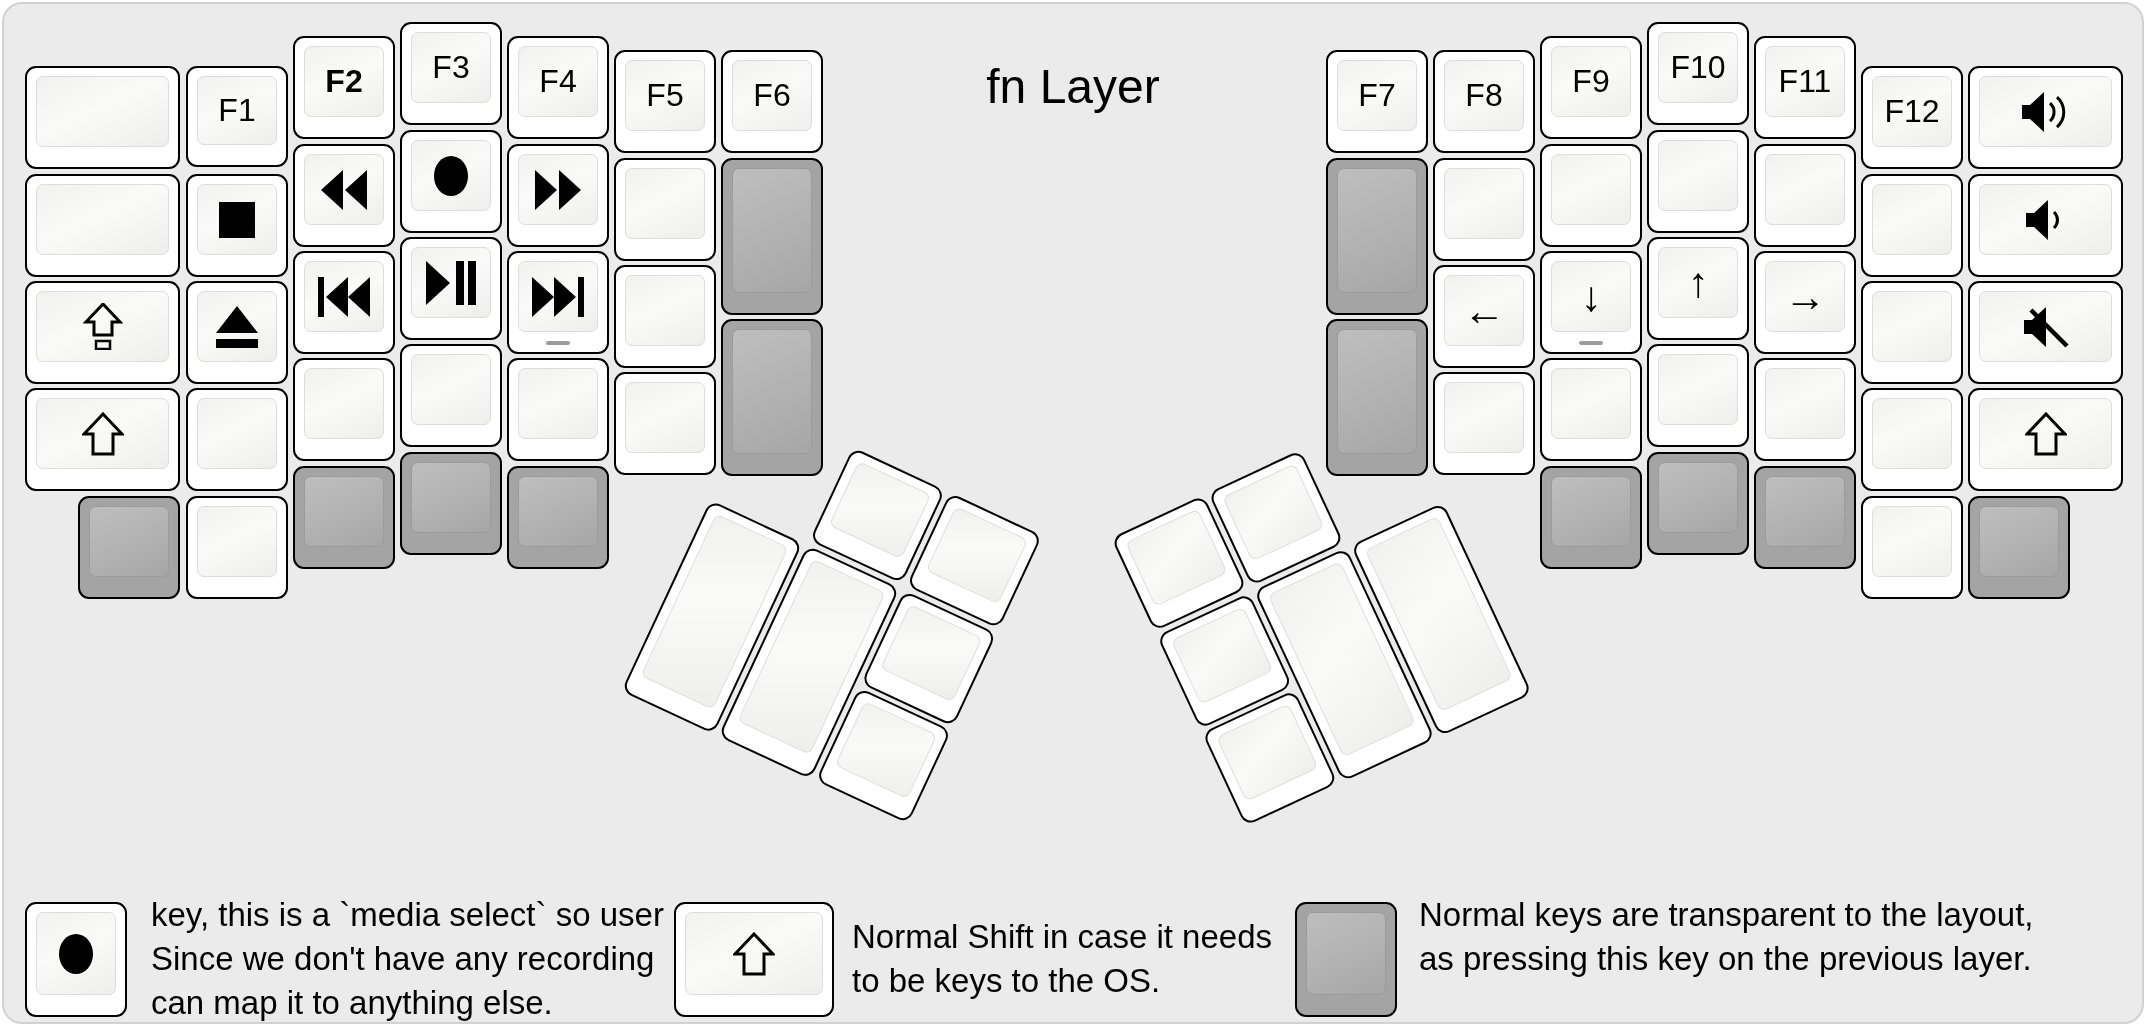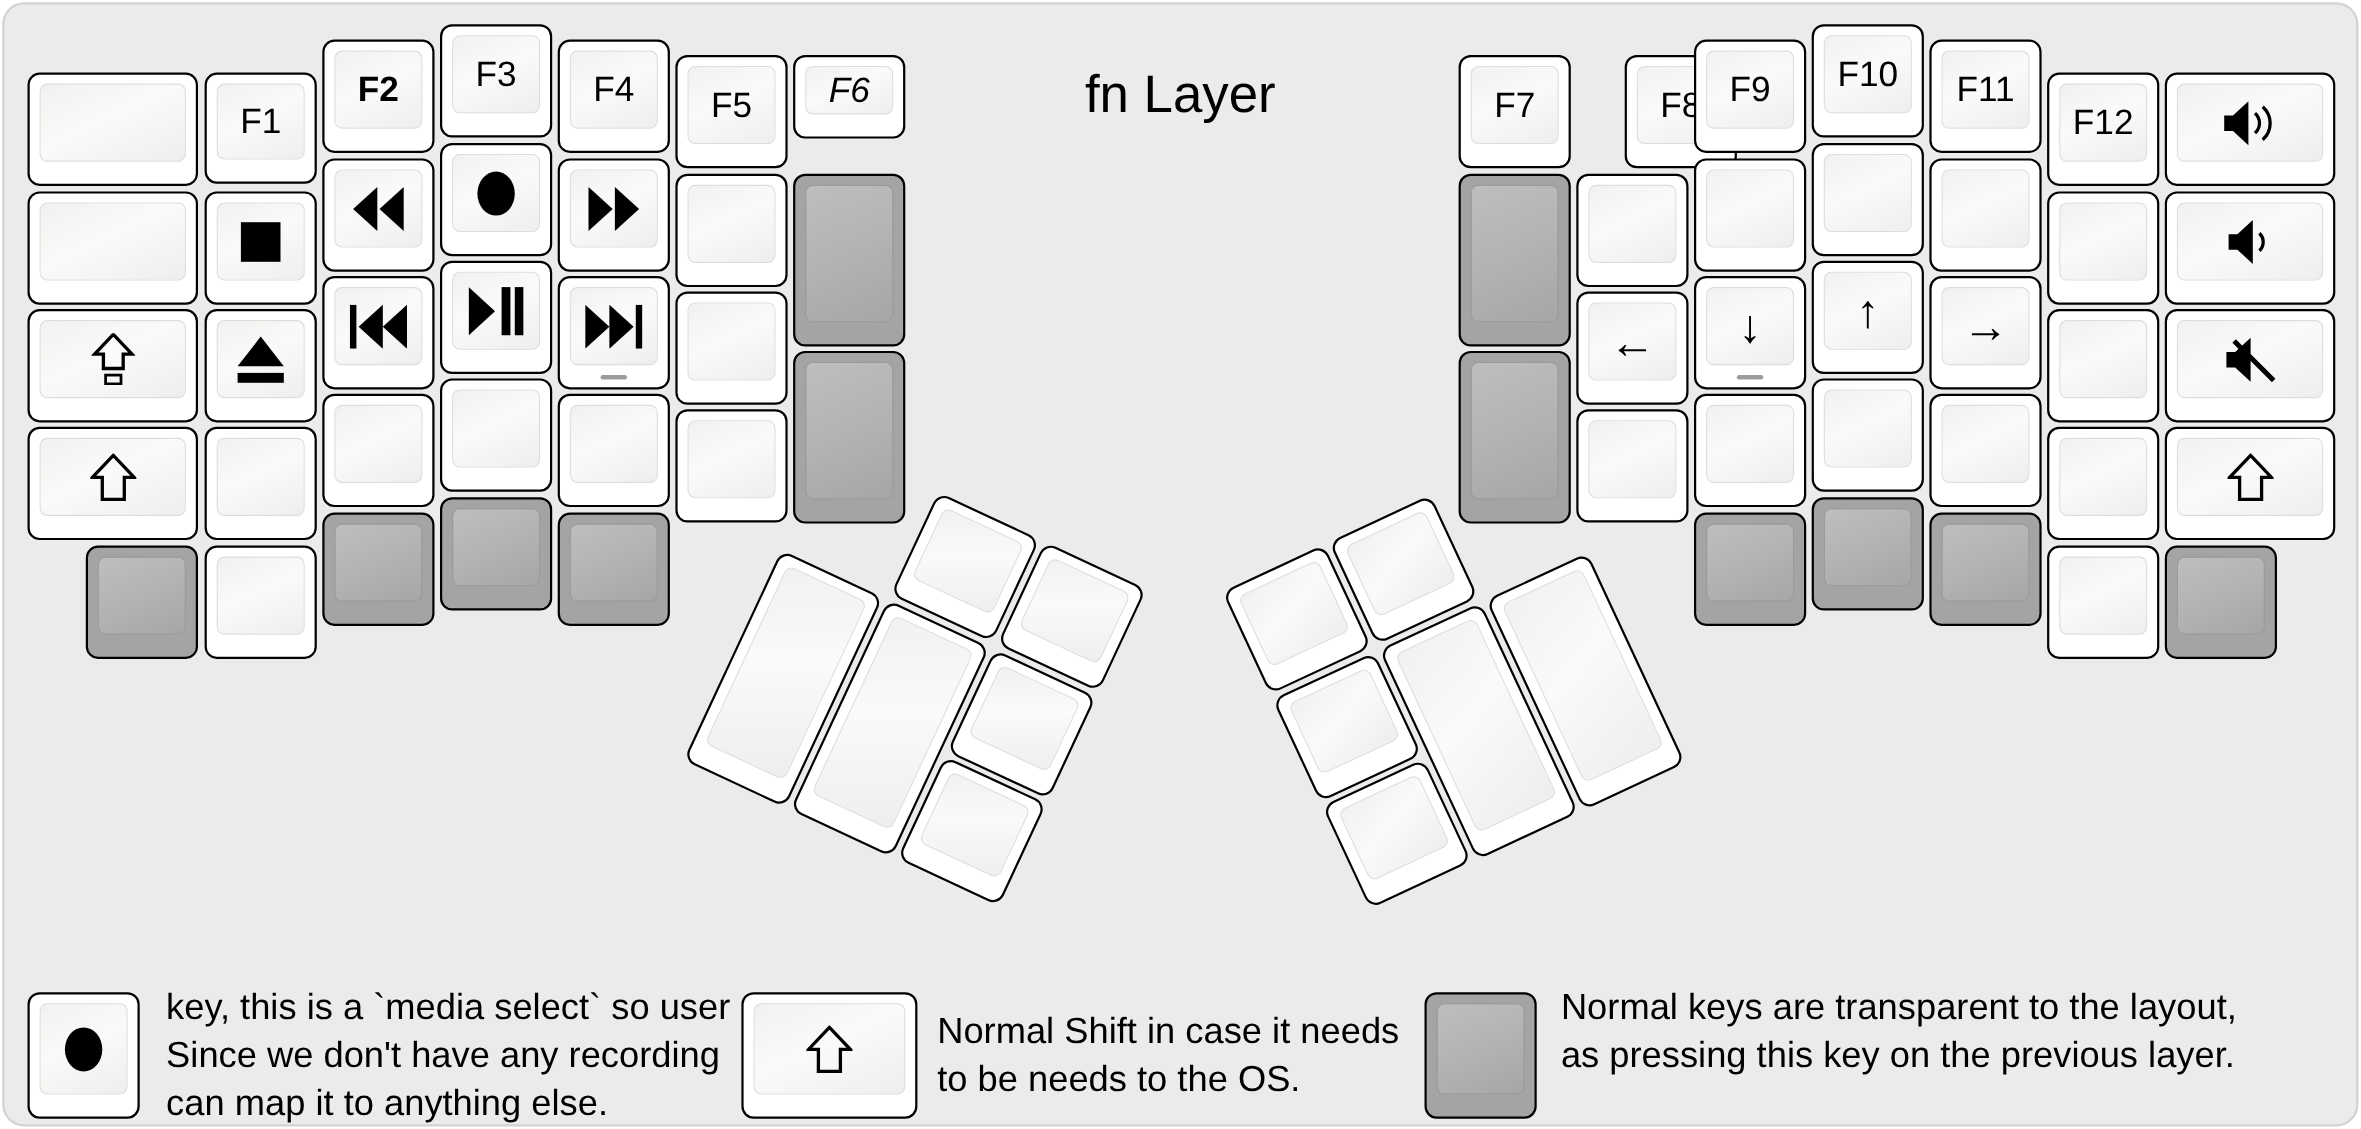--- a/index.html
+++ b/index.html
@@ -193,21 +193,21 @@
       </div>
       <div class="key white" style="left: 610px; top: 154px; width: 102px; height: 103px;">
         <div class="face"></div>
       </div>
       <div class="key white" style="left: 610px; top: 261px; width: 102px; height: 103px;">
         <div class="face"></div>
       </div>
       <div class="key white" style="left: 610px; top: 368px; width: 102px; height: 103px;">
         <div class="face"></div>
       </div>
-      <div class="key white" style="left: 717px; top: 46px; width: 102px; height: 76px; font-style: italic;">
+      <div class="key white" style="left: 717px; top: 46px; width: 102px; height: 103px;">
         <div class="face">
           <span class="klabel">F6</span>
         </div>
       </div>
       <div class="key gray" style="left: 717px; top: 154px; width: 102px; height: 157px;">
         <div class="face"></div>
       </div>
       <div class="key gray" style="left: 717px; top: 315px; width: 102px; height: 157px;">
         <div class="face"></div>
       </div>
@@ -215,21 +215,21 @@
         <div class="face">
           <span class="klabel">F7</span>
         </div>
       </div>
       <div class="key gray" style="left: 1322px; top: 154px; width: 102px; height: 157px;">
         <div class="face"></div>
       </div>
       <div class="key gray" style="left: 1322px; top: 315px; width: 102px; height: 157px;">
         <div class="face"></div>
       </div>
-      <div class="key white" style="left: 1429px; top: 46px; width: 102px; height: 103px; margin-left: 44px;">
+      <div class="key white" style="left: 1429px; top: 46px; width: 102px; height: 103px;">
         <div class="face">
           <span class="klabel">F8</span>
         </div>
       </div>
       <div class="key white" style="left: 1429px; top: 154px; width: 102px; height: 103px;">
         <div class="face"></div>
       </div>
       <div class="key white" style="left: 1429px; top: 261px; width: 102px; height: 103px;">
         <div class="face">
           <span class="klabel arrow-label">←</span>
@@ -416,21 +416,21 @@
         <div class="face">
           <span>
             <svg width="42" height="44" viewBox="0 0 42 44">
               <polygon points="21,2 40,22 31,22 31,42 11,42 11,22 2,22" fill="none" stroke="#000" stroke-width="3"></polygon>
             </svg>
           </span>
         </div>
       </div>
       <div class="legend-text" style="left: 848px; top: 911px;">
         <div>Normal Shift in case it needs</div>
-        <div>to be needs to the OS.</div>
+        <div>to be keys to the OS.</div>
       </div>
       <div class="key gray" style="left: 1291px; top: 898px; width: 102px; height: 115px;">
         <div class="face"></div>
       </div>
       <div class="legend-text" style="left: 1415px; top: 889px;">
         <div>Normal keys are transparent to the layout,</div>
         <div>as pressing this key on the previous layer.</div>
       </div>
     </div>
 </div>

